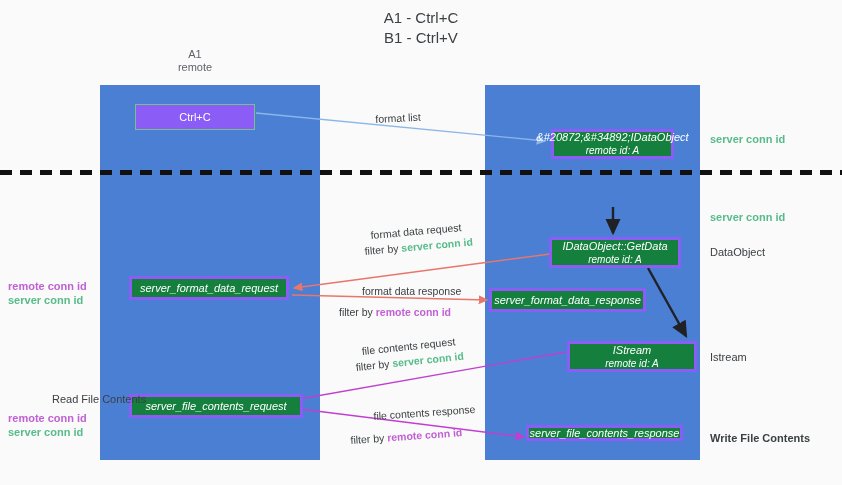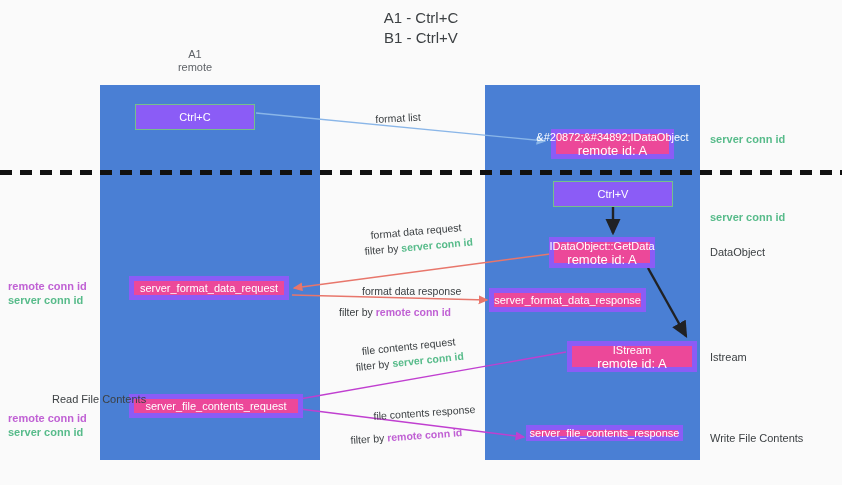--- a/index.html
+++ b/index.html
@@ -27,22 +27,22 @@
     position:absolute;left:0;top:170px;width:842px;height:5px;
     background-image:repeating-linear-gradient(to right,#111 0 12px,transparent 12px 20px);
   }
 
   .box{
     position:absolute;box-sizing:border-box;
     display:flex;flex-direction:column;align-items:center;justify-content:center;
     text-align:center;color:#ffffff;font-size:11px;line-height:13px;
   }
   .box.green{background:#8b5cf6;border:1px solid #76c08a;}
-  .box.orange{background:#ec4899;border:5px solid #8b5cf6;}
-  .box .l2{font-size:13px;}
+  .box.orange{background:#15803d;border:3px solid #8b5cf6;font-style:italic;}
+  .box .l2{font-size:10px;}
 
   .side-label{
     position:absolute;font-size:11px;line-height:14px;white-space:pre;
   }
   .side-label.plain{color:#3c4043;}
   .green-t{color:#57bb8a;font-weight:bold;}
   .magenta-t{color:#c061d4;font-weight:bold;}
 
   .edge-label{
     position:absolute;font-size:10.5px;line-height:15px;color:#3c4043;
@@ -96,25 +96,22 @@
 
   <div class="box green" style="left:135px;top:104px;width:120px;height:26px;">
     <span>Ctrl+C</span>
   </div>
 
   <div class="box orange" style="left:551px;top:129px;width:123px;height:30px;">
     <span>&amp;#20872;&amp;#34892;IDataObject</span>
     <span class="l2">remote id: A</span>
   </div>
 
-  <div class="box green" style="left:553px;top:181px;width:120px;height:26px;">
-    <span>Ctrl+V</span>
-  </div>
 
-  <div class="box orange" style="left:549px;top:237px;width:106px;height:31px;">
+  <div class="box orange" style="left:549px;top:237px;width:132px;height:31px;">
     <span>IDataObject::GetData</span>
     <span class="l2">remote id: A</span>
   </div>
 
   <div class="box orange" style="left:567px;top:341px;width:130px;height:31px;">
     <span>IStream</span>
     <span class="l2">remote id: A</span>
   </div>
 
   <div class="box orange" style="left:129px;top:276px;width:160px;height:24px;">
@@ -144,20 +141,20 @@
   <div class="edge-label" style="left:361px;top:344px;transform:rotate(-6deg);">file contents request</div>
   <div class="edge-label" style="left:355px;top:360px;transform:rotate(-6deg);"><span>filter by </span><b class="green-t">server conn id</b></div>
 
   <div class="edge-label" style="left:373px;top:409px;transform:rotate(-4deg);">file contents response</div>
   <div class="edge-label" style="left:350px;top:433px;transform:rotate(-4deg);"><span>filter by </span><b class="magenta-t">remote conn id</b></div>
 
   <div class="side-label green-t" style="left:710px;top:132px;">server conn id</div>
   <div class="side-label green-t" style="left:710px;top:210px;">server conn id</div>
   <div class="side-label plain" style="left:710px;top:245px;">DataObject</div>
   <div class="side-label plain" style="left:710px;top:350px;">Istream</div>
-  <div class="side-label plain" style="left:710px;top:431px;">Write File Contents</div>
+  <div class="side-label plain" style="left:710px;top:431px;font-weight:bold;">Write File Contents</div>
 
   <div class="side-label" style="left:8px;top:279px;"><span class="magenta-t">remote conn id</span><br><span class="green-t">server conn id</span></div>
 
   <div class="side-label plain" style="left:8px;top:392px;margin-left:44px;">Read File Contents</div>
   <div class="side-label" style="left:8px;top:411px;"><span class="magenta-t">remote conn id</span><br><span class="green-t">server conn id</span></div>
 
 </div>
 
 </body></html>

